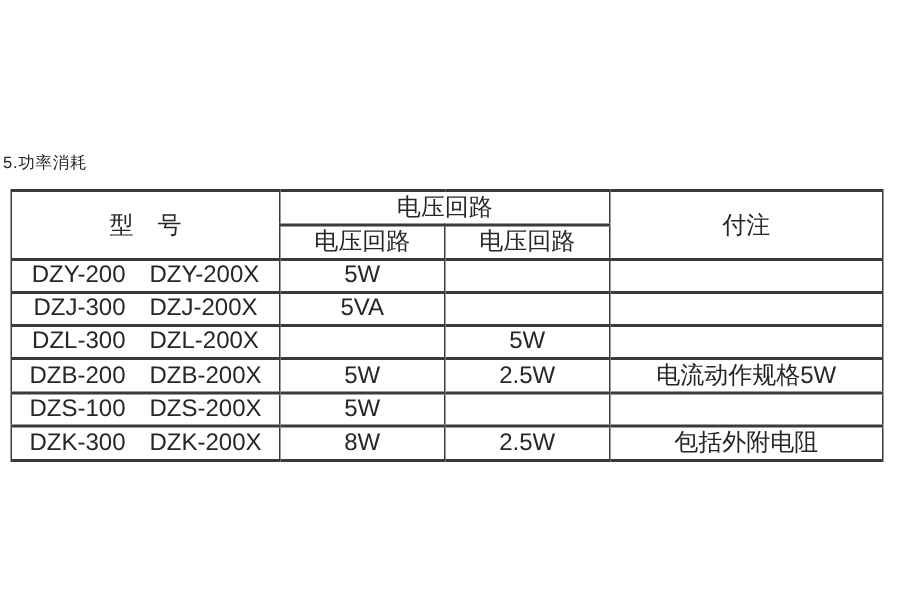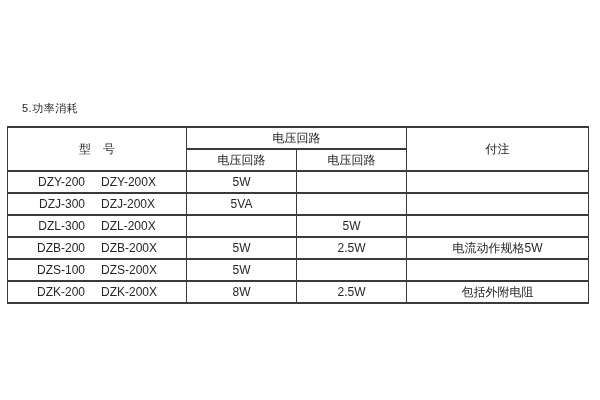--- a/index.html
+++ b/index.html
@@ -9,34 +9,34 @@
   }
   body {
     position: relative;
     width: 600px;
     height: 400px;
     font-family: "Liberation Sans", "DejaVu Sans", sans-serif;
     color: #262626;
   }
   .section-title {
     position: absolute;
-    left: 22px;
+    left: 2px;
     top: 101px;
     font-size: 11px;
     letter-spacing: 0.5px;
     color: #262626;
   }
   table.spec {
     position: absolute;
     left: 7px;
     top: 126px;
     width: 581px;
     border-collapse: collapse;
     table-layout: fixed;
-    font-size: 12px;
+    font-size: 16px;
     color: #262626;
   }
   table.spec th,
   table.spec td {
     border-left: 1px solid #3a3a3a;
     border-right: 1px solid #3a3a3a;
     border-top: 2px solid #3a3a3a;
     border-bottom: 2px solid #3a3a3a;
     padding: 0;
     text-align: center;
@@ -128,21 +128,21 @@
           <span>DZS-200X</span>
         </div>
       </td>
       <td>5W</td>
       <td></td>
       <td></td>
     </tr>
     <tr>
       <td>
         <div class="model-pair">
-          <span>DZK-200</span>
+          <span>DZK-300</span>
           <span>DZK-200X</span>
         </div>
       </td>
       <td>8W</td>
       <td>2.5W</td>
       <td>包括外附电阻</td>
     </tr>
   </tbody>
 </table>
 

